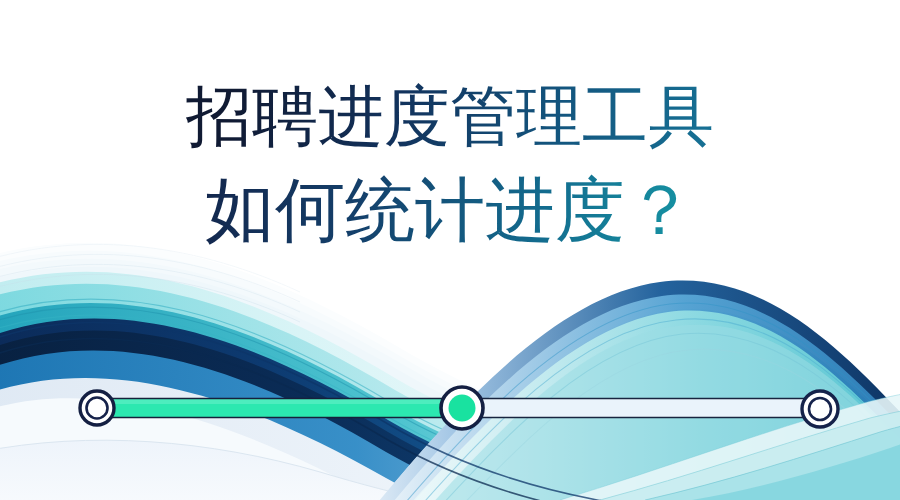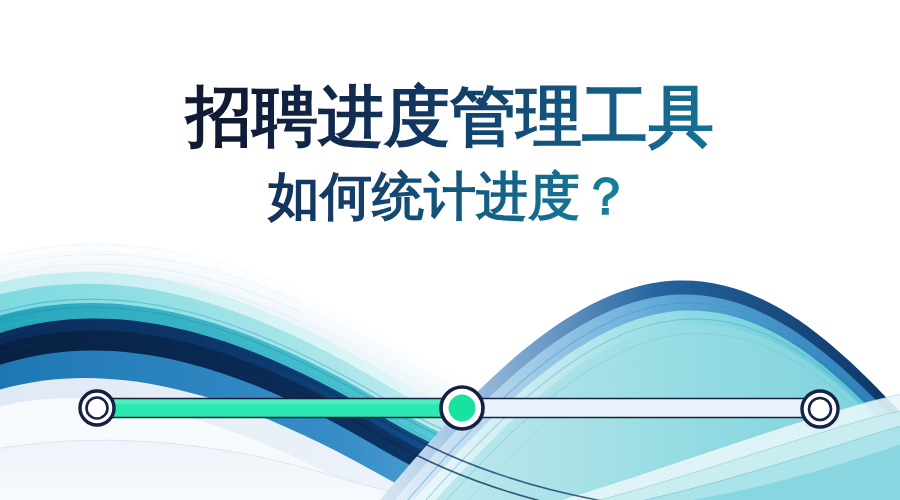--- a/index.html
+++ b/index.html
@@ -26,39 +26,39 @@
     position:absolute;
     left:0; top:78px;
     width:900px;
     text-align:center;
     z-index:30;
     pointer-events:none;
   }
   .title-line {
     display:block;
     font-family:"Liberation Sans", sans-serif;
-    font-weight:bold;
+    font-weight:normal;
     letter-spacing:0px;
     white-space:nowrap;
     -webkit-background-clip:text;
     background-clip:text;
     color:transparent;
     -webkit-text-fill-color:transparent;
   }
   #title-line-1 {
     font-size:66px;
     line-height:76px;
     background-image:linear-gradient(100deg,
         #101a33 0%, #101a33 26%, #12325c 44%,
         #13557e 62%, #166f93 78%, #1b7fa0 92%, #1e89a8 100%);
   }
   #title-line-2 {
-    font-size:52px;
+    font-size:70px;
     line-height:72px;
-    margin-top:6px;
+    margin-top:20px;
     background-image:linear-gradient(100deg,
         #111c3d 0%, #13264c 22%, #14406b 40%,
         #136b8e 60%, #179ca8 80%, #1cb9b4 94%, #20c5bb 100%);
   }
 
   
   #progress-bar {
     position:absolute;
     left:0; top:0;
     width:900px; height:500px;

